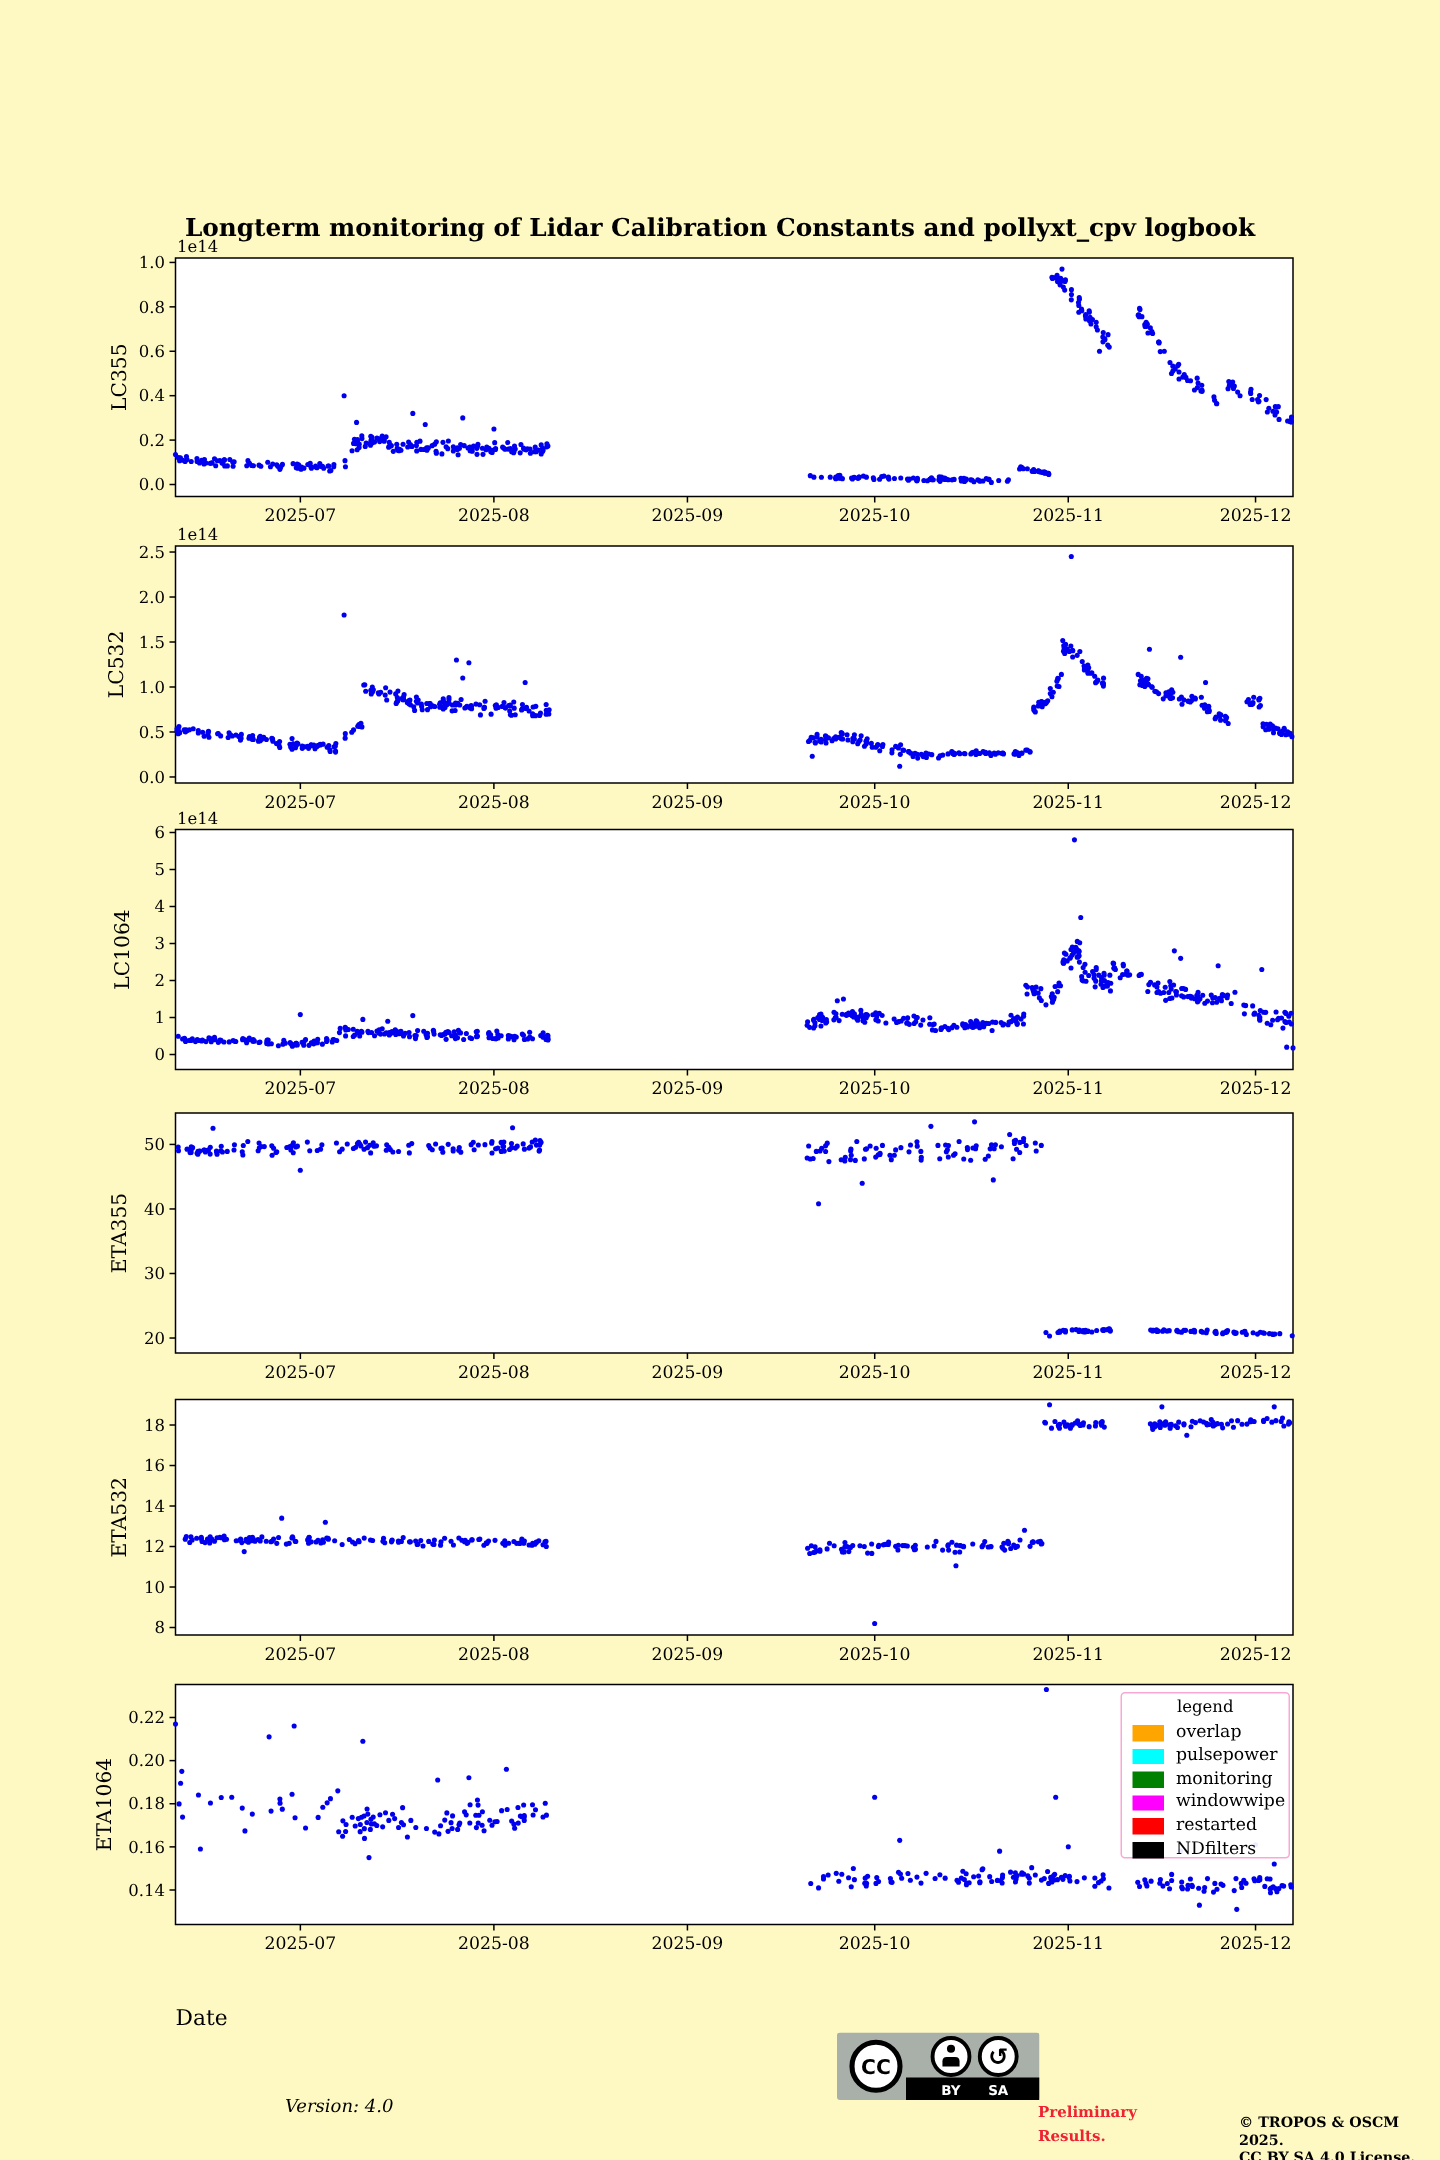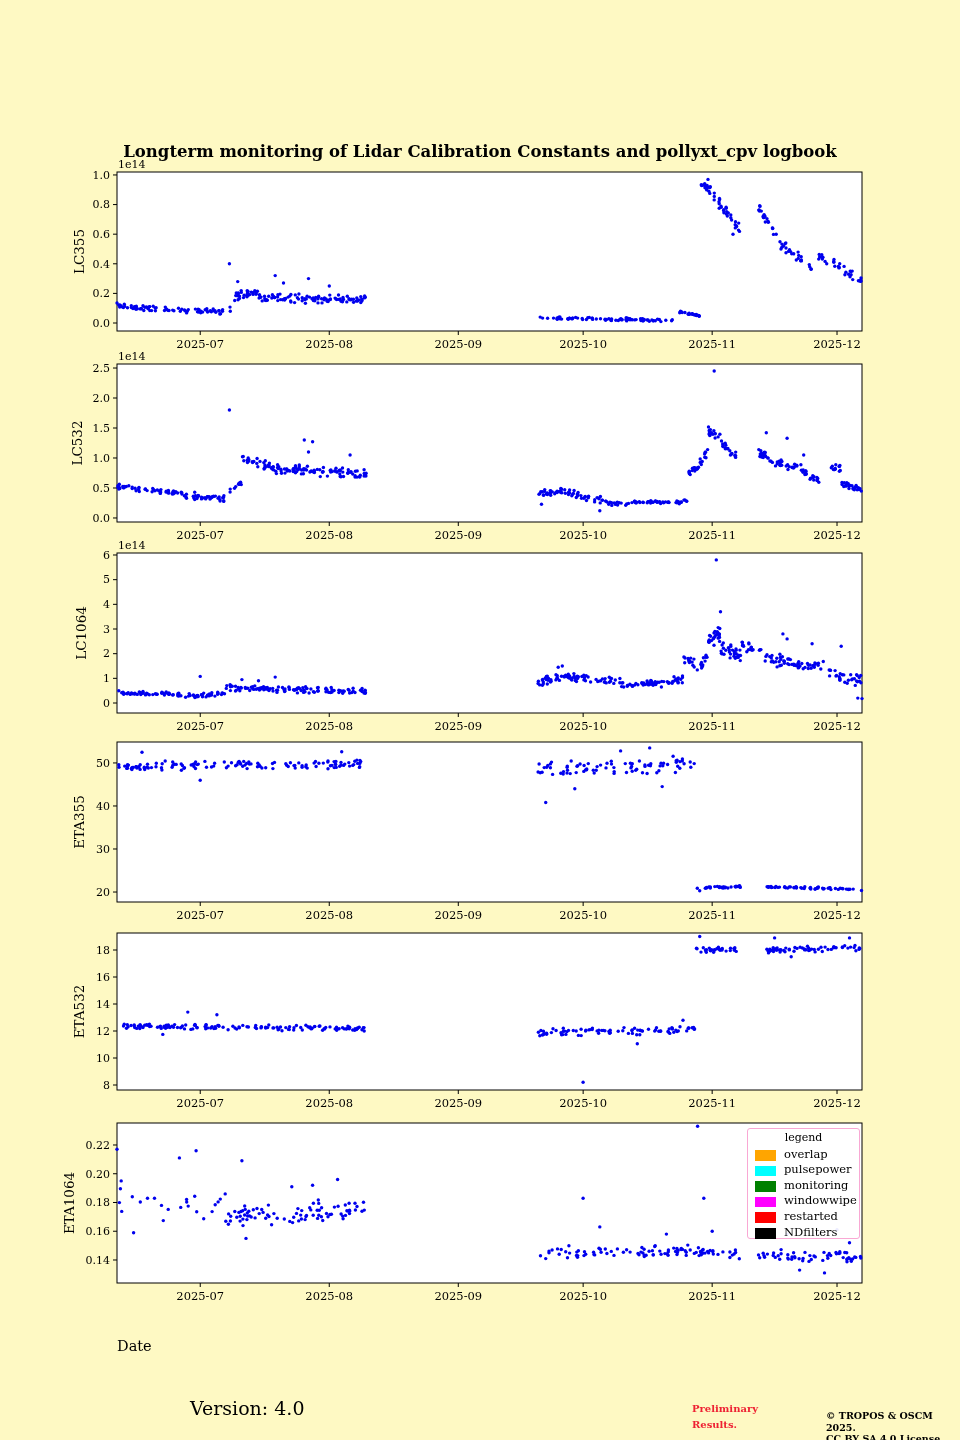--- a/index.html
+++ b/index.html
@@ -9,21 +9,21 @@
          font-size:16.5px;font-weight:bold;letter-spacing:0px;}
   #chart-svg{position:absolute;left:0;top:0;}
   .xlabel{position:absolute;left:117px;top:1338px;width:745px;text-align:left;font-size:14.5px;}
   .legend{position:absolute;left:747px;top:1128px;width:113px;height:111px;
           background:rgba(255,255,255,0.92);border:1px solid #f9a8d4;border-radius:3px;
           box-sizing:border-box;padding-top:2px;}
   .legend-title{text-align:center;font-size:11px;height:14px;}
   .legend-row{display:flex;align-items:flex-end;height:15.6px;}
   .legend-swatch{width:21px;height:10.5px;margin-left:7px;margin-right:8px;flex:0 0 auto;}
   .legend-label{font-size:11.5px;white-space:nowrap;}
-  .version{position:absolute;left:190px;top:1397px;font-size:19px;}
+  .version{position:absolute;left:190px;top:1397px;font-size:12px;font-style:italic;}
   .badge{position:absolute;left:558px;top:1355px;width:135px;height:45px;}
   .prelim{position:absolute;left:692px;top:1401px;font-size:10px;font-weight:bold;line-height:15.5px;}
   .copyright{position:absolute;left:806px;top:1410px;font-size:9.5px;font-weight:bold;line-height:11.5px;margin-left:20px;}
 </style>
 </head>
 <body>
 
 <div class="fig">
   <div class="title">Longterm monitoring of Lidar Calibration Constants and pollyxt_cpv logbook</div>
 
@@ -2708,20 +2708,35 @@
           <span class="legend-swatch" style="background: rgb(0, 0, 0);"></span>
           <span class="legend-label">NDfilters</span>
         </div>
       </div>
   </div>
 
   <div class="xlabel">Date</div>
 
   <div class="version">Version: 4.0</div>
 
+  <div class="badge">
+    <svg width="135" height="45" viewBox="0 0 135 45">
+      <rect x="0" y="0" width="135" height="45" rx="2" fill="#a9b0a9"></rect>
+      <rect x="46" y="30" width="89" height="15" fill="#000000"></rect>
+      <circle cx="26" cy="22.5" r="16" fill="#ffffff" stroke="#000000" stroke-width="3.4"></circle>
+      <text x="26" y="27.5" text-anchor="middle" font-size="13.5" font-weight="bold" font-family="DejaVu Sans, Liberation Sans, sans-serif">CC</text>
+      <circle cx="76" cy="16" r="12.3" fill="#ffffff" stroke="#000000" stroke-width="2.6"></circle>
+      <circle cx="76" cy="10.8" r="2.7" fill="#000000"></circle>
+      <path d="M70.3 22.6 v-3.4 q0-2.9 2.9-2.9 h5.6 q2.9 0 2.9 2.9 v3.4 z" fill="#000000"></path>
+      <circle cx="107.5" cy="16" r="12.3" fill="#ffffff" stroke="#000000" stroke-width="2.6"></circle>
+      <text x="107.5" y="21.5" text-anchor="middle" font-size="16" font-weight="bold" font-family="DejaVu Sans, Liberation Sans, sans-serif">↺</text>
+      <text x="76" y="41.5" text-anchor="middle" font-size="9" font-weight="bold" fill="#ffffff" font-family="DejaVu Sans, Liberation Sans, sans-serif">BY</text>
+      <text x="107.5" y="41.5" text-anchor="middle" font-size="9" font-weight="bold" fill="#ffffff" font-family="DejaVu Sans, Liberation Sans, sans-serif">SA</text>
+    </svg>
+  </div>
 
   <div class="prelim" style="color: rgb(238, 34, 51);">
     <div>Preliminary</div>
     <div>Results.</div>
   </div>
 
   <div class="copyright">
     <div>© TROPOS &amp; OSCM 2025.</div>
     <div>CC BY SA 4.0 License.</div>
   </div>

